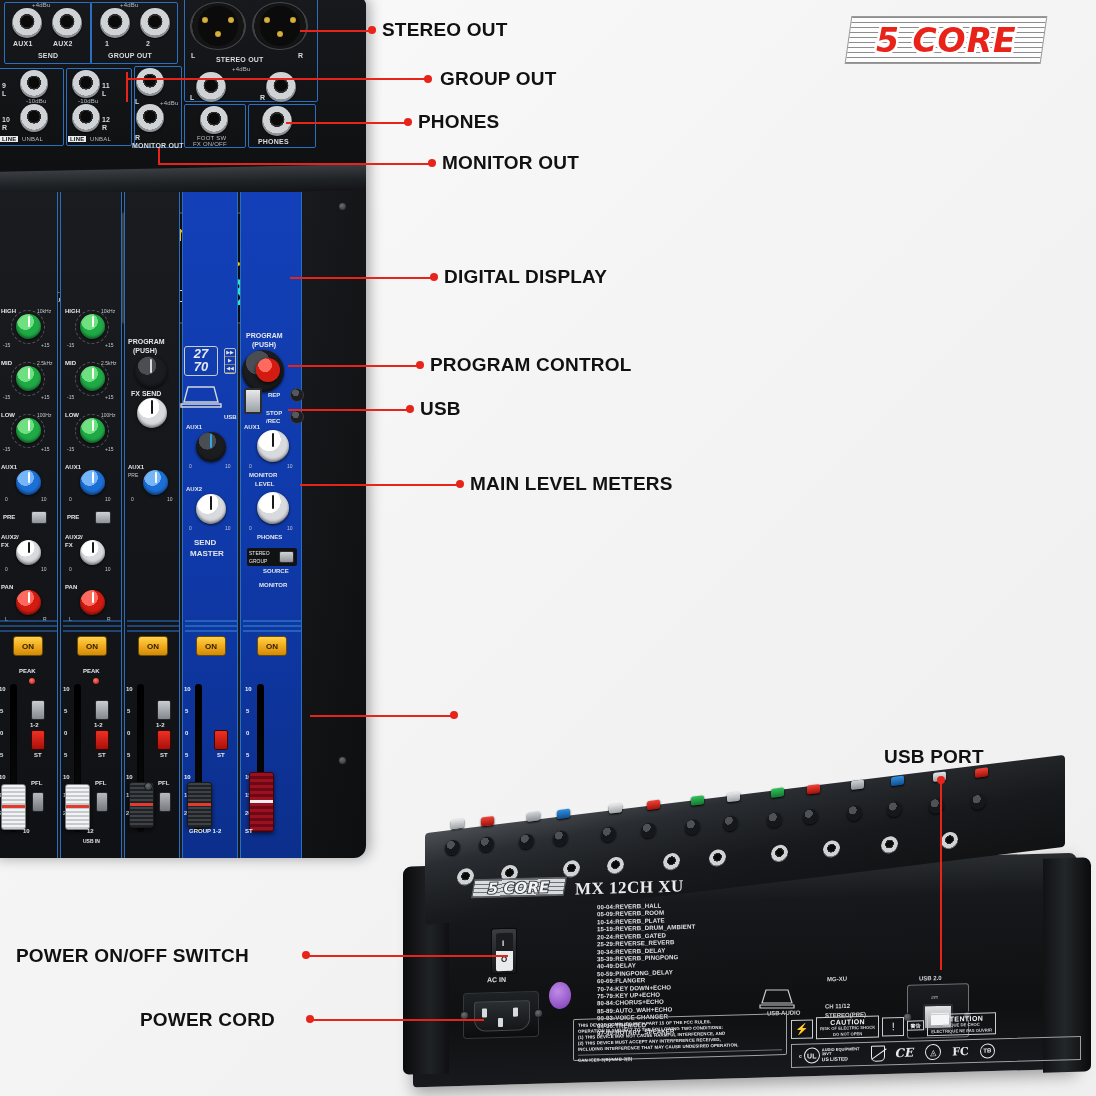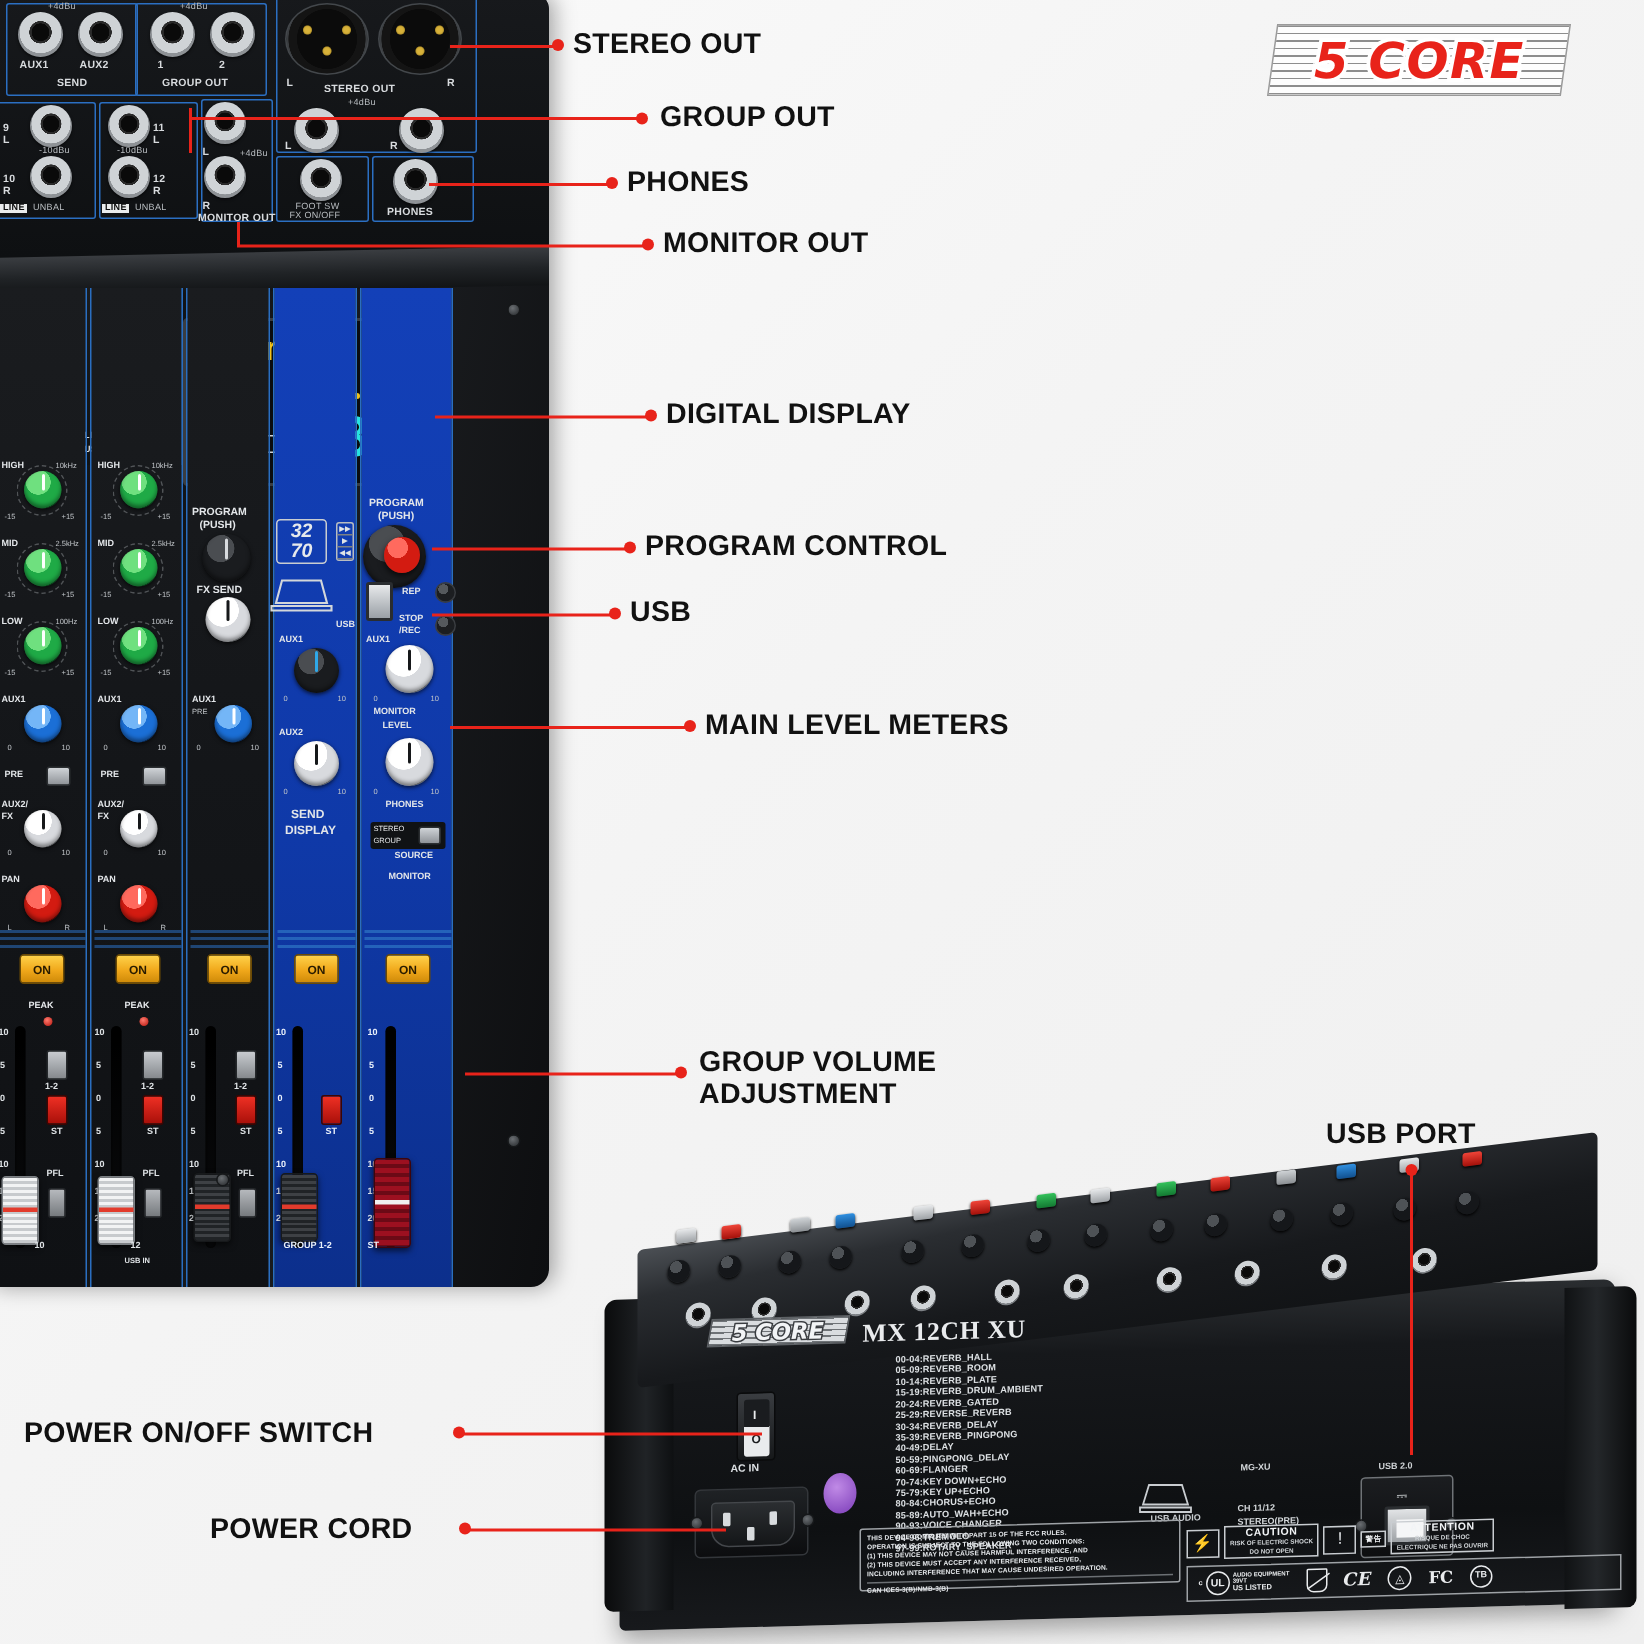--- a/index.html
+++ b/index.html
@@ -638,21 +638,21 @@
         <div class="klab tiny" style="left:42px;top:271px;">10</div>
 
         <div class="klab" style="left:3px;top:294px;">AUX2</div>
         <div class="knob k-white" style="left:13px;top:302px;width:30px;height:30px;">
             <span class="ptr" style="background:#16181a"></span>
           </div>
         <div class="klab tiny" style="left:6px;top:333px;">0</div>
         <div class="klab tiny" style="left:42px;top:333px;">10</div>
 
         <div class="klab" style="left:11px;top:346px;font-size:8px;">SEND</div>
-        <div class="klab" style="left:7px;top:357px;font-size:8px;">DISPLAY</div>
+        <div class="klab" style="left:7px;top:357px;font-size:8px;">MASTER</div>
 
         <div class="onbtn" style="left:13px;top:444px;">ON</div>
         <div class="vents" style="left:2px;top:428px;width:52px;height:12px;opacity:.8;"></div>
 
         <div class="fslot" style="left:12px;top:492px;height:148px;"></div>
         <div class="fscale b" style="left:1px;top:494px;">10</div>
         <div class="fscale b" style="left:2px;top:516px;">5</div>
         <div class="fscale b" style="left:2px;top:538px;">0</div>
         <div class="fscale b" style="left:2px;top:560px;">5</div>
         <div class="fscale b" style="left:1px;top:582px;">10</div>
@@ -703,21 +703,21 @@
         <div class="fscale b" style="left:4px;top:600px;">15</div>
         <div class="fscale b" style="left:4px;top:618px;">20</div>
         <div class="fcap red" style="left:8px;top:580px;height:60px;">
             <span class="line"></span>
           </div>
         <div class="fscale b" style="left:4px;top:636px;">ST</div>
       </div>
     </div>
 
     <div class="badge3240">
-      <div>32</div>
+      <div>27</div>
       <div>70</div>
     </div>
     <div class="tinybtns">
         <span>▶▶</span>
         <span>▶</span>
         <span>◀◀</span>
       </div>
     <div class="abs" style="left:246px;top:336px;">
       <div class="klab" style="left:6px;top:0;font-size:7px;">PROGRAM</div>
       <div class="klab" style="left:12px;top:9px;font-size:7px;">(PUSH)</div>
@@ -929,22 +929,20 @@
   <div class="lead" style="left:288px;top:409px;width:122px;"></div>
   <div class="dot" style="left:406px;top:405px;"></div>
   <div class="callout" style="left:420px;top:399px;">USB</div>
 
   <div class="lead" style="left:300px;top:484px;width:160px;"></div>
   <div class="dot" style="left:456px;top:480px;"></div>
   <div class="callout" style="left:470px;top:474px;">MAIN LEVEL METERS</div>
 
   <div class="lead" style="left:310px;top:715px;width:144px;"></div>
   <div class="dot" style="left:450px;top:711px;"></div>
-  <div class="callout" style="left:466px;top:699px;">GROUP VOLUME
-ADJUSTMENT</div>
 
   <div class="callout" style="left:884px;top:747px;">USB PORT</div>
   <div class="dot" style="left:937px;top:776px;"></div>
   <div class="lead" style="left:940px;top:780px;width:2px;height:190px;"></div>
 
   <div class="callout" style="left:16px;top:946px;">POWER ON/OFF SWITCH</div>
   <div class="dot" style="left:302px;top:951px;"></div>
   <div class="lead" style="left:308px;top:955px;width:200px;"></div>
 
   <div class="callout" style="left:140px;top:1010px;">POWER CORD</div>

